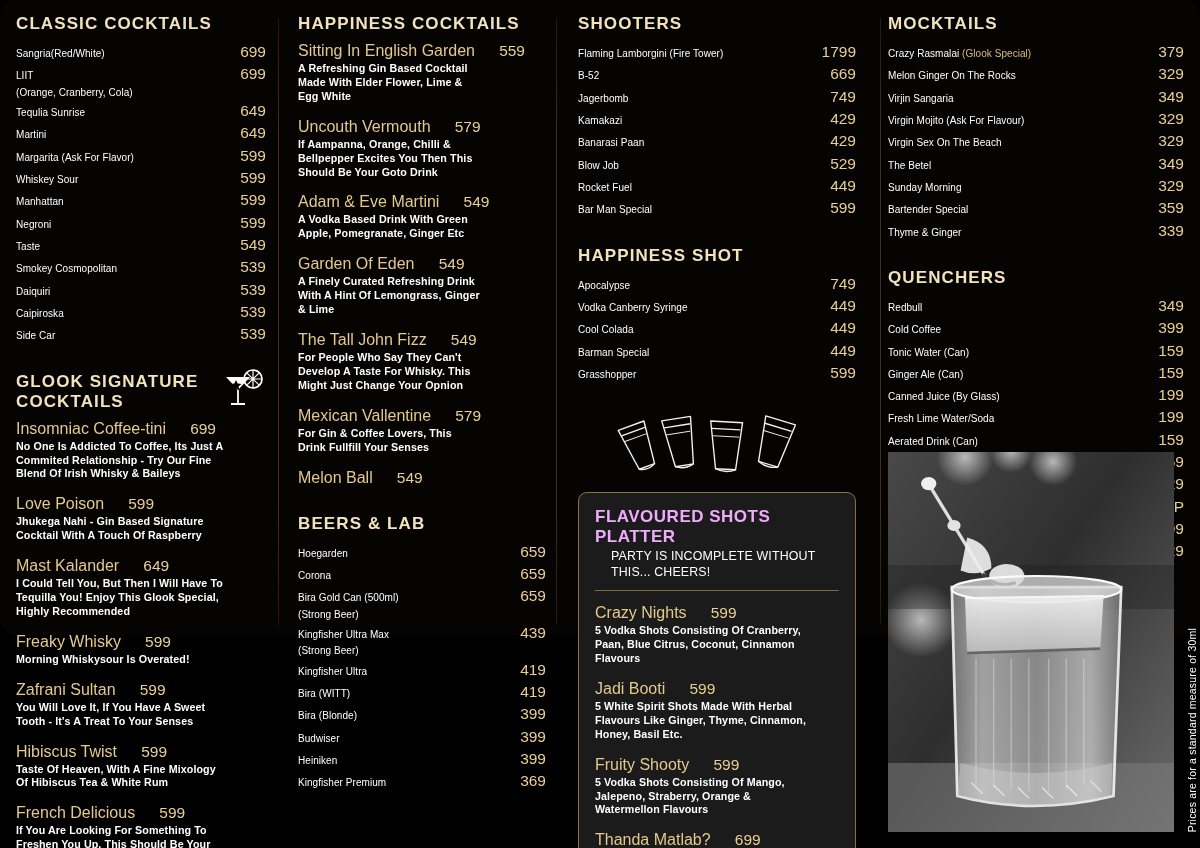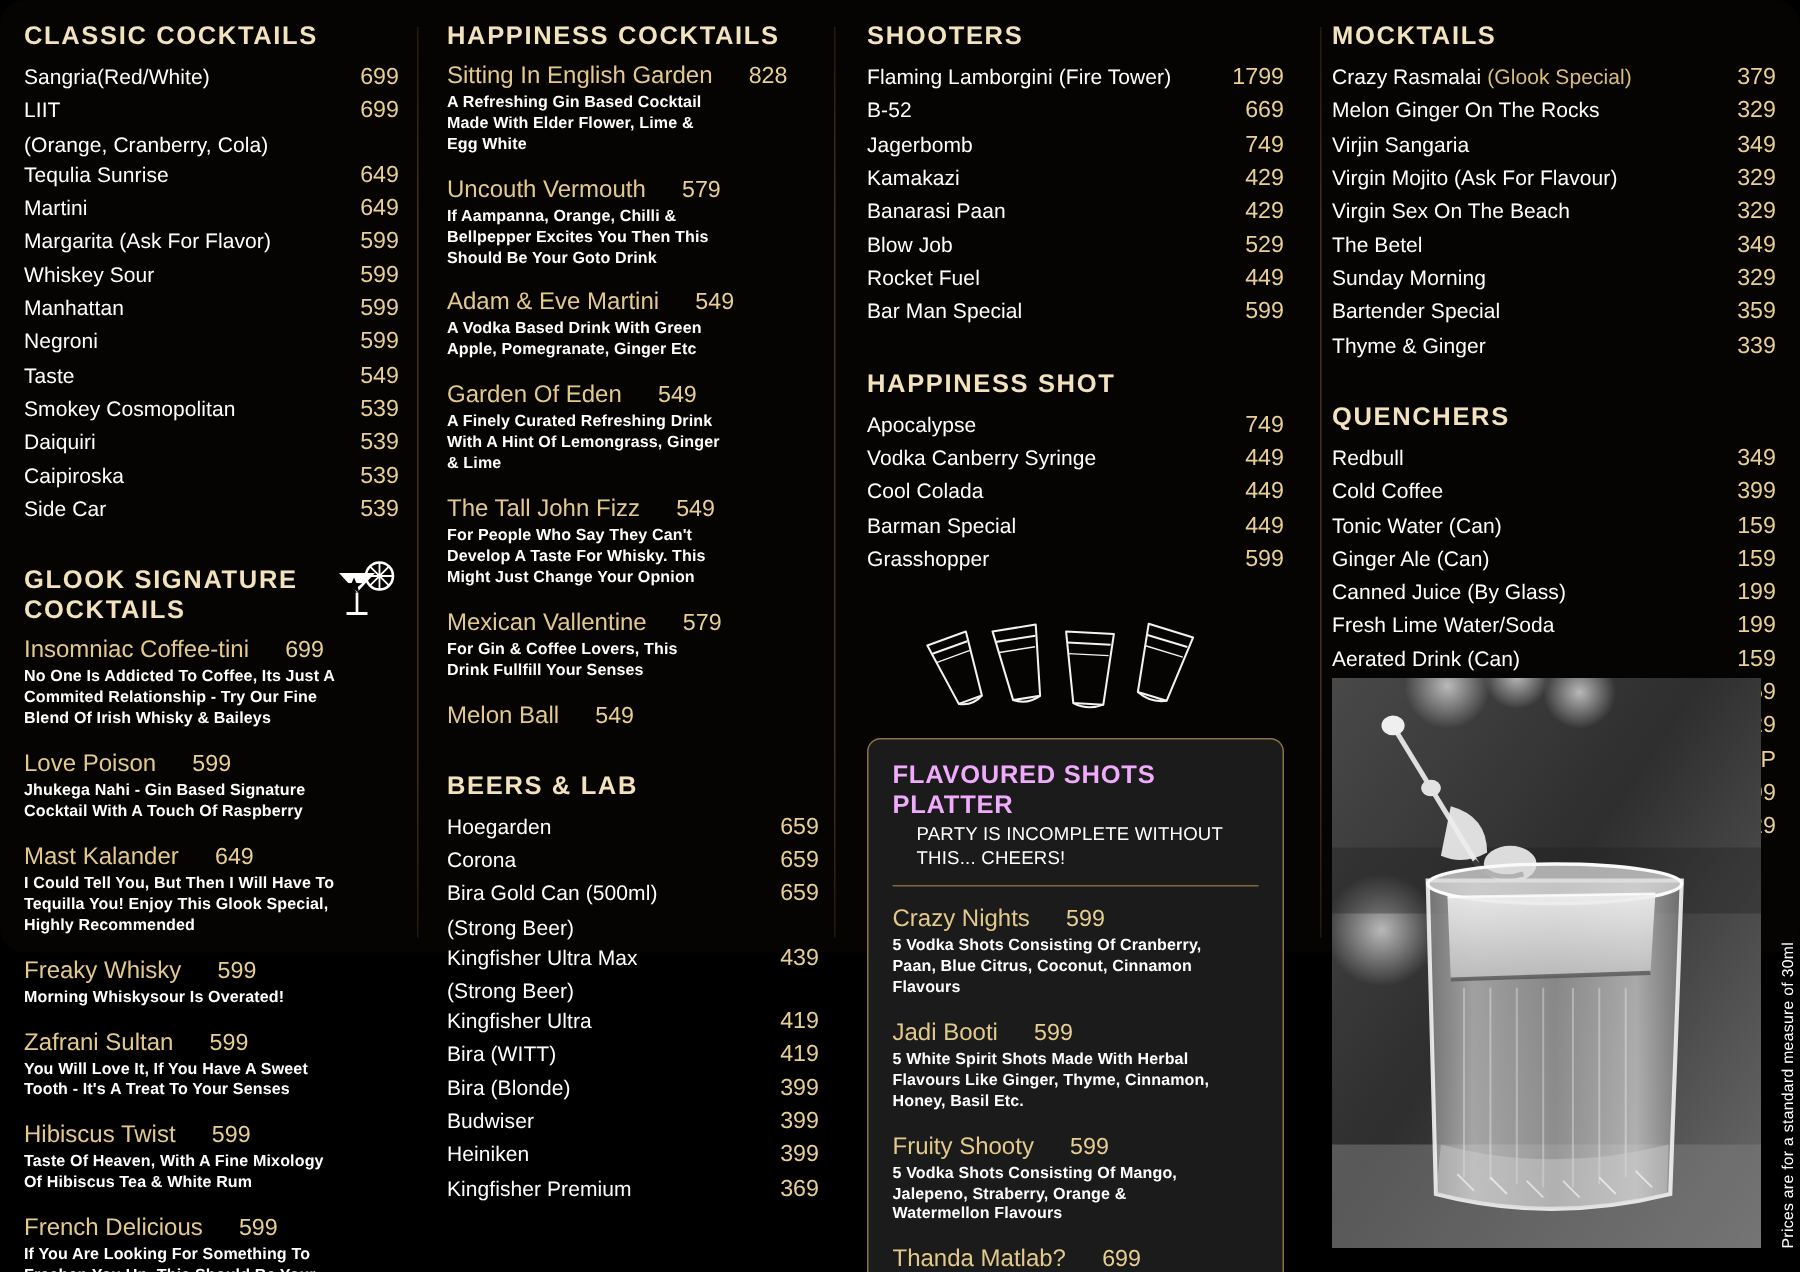--- a/index.html
+++ b/index.html
@@ -52,21 +52,21 @@
 
   
   .row {
     display: flex;
     align-items: baseline;
     justify-content: space-between;
     line-height: 1.44;
   }
   .row .nm {
     color: #ffffff;
-    font-size: 14px;
+    font-size: 10px;
     letter-spacing: .05px;
     padding-right: 8px;
   }
   .row .pr {
     color: #e8cf93;
     font-size: 15.5px;
     min-width: 44px;
     text-align: right;
     flex: none;
   }
@@ -288,21 +288,21 @@
         </div>
       </div>
   </div>
 
   <div class="col col-2">
     <div class="section-head">HAPPINESS COCKTAILS</div>
     <div id="happiness-list">
         <div class="ditem">
           <div class="t-row">
             <span class="t">Sitting In English Garden</span>
-            <span class="p">828</span>
+            <span class="p">559</span>
           </div>
           <div class="d">A Refreshing Gin Based Cocktail Made With Elder Flower, Lime &amp; Egg White</div>
         </div>
         <div class="ditem">
           <div class="t-row">
             <span class="t">Uncouth Vermouth</span>
             <span class="p">579</span>
           </div>
           <div class="d">If Aampanna, Orange, Chilli &amp; Bellpepper Excites You Then This Should Be Your Goto Drink</div>
         </div>

